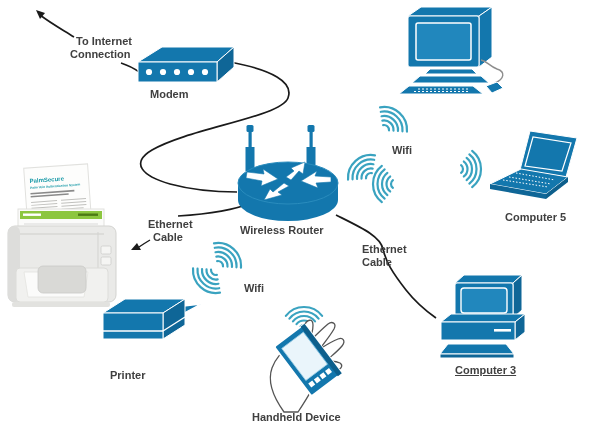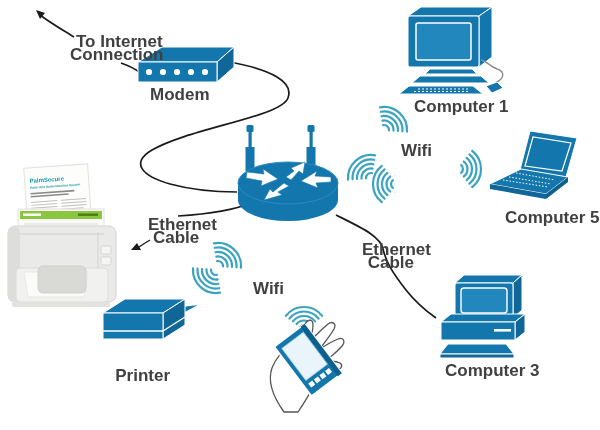--- a/index.html
+++ b/index.html
@@ -2,24 +2,24 @@
 <html><head>
 <meta charset="utf-8">
 <style>
   html,body{margin:0;padding:0;background:#fff;}
   .stage{
     position:relative;width:600px;height:430px;background:#ffffff;
     font-family:"Liberation Sans",sans-serif;overflow:hidden;
   }
   .stage svg{position:absolute;left:0;top:0;}
   .lbl{
-    position:absolute;font-size:17px;font-weight:600;color:#404040;
+    position:absolute;font-size:11px;font-weight:600;color:#404040;
     line-height:13px;white-space:nowrap;
   }
-  .ctr{text-align:right;}
+  .ctr{text-align:left;}
 </style>
 </head>
 <body>
 
 <div class="stage">
 
 <svg width="600" height="430" viewBox="0 0 600 430">
   <defs>
     <g id="wifiArcs" fill="none" stroke="#3aa3c0" stroke-width="2.2" stroke-linecap="round">
       <path d="M3.08,-3.94 A5,5 0 0 1 3.08,3.94"></path>
@@ -200,37 +200,38 @@
   </g>
 </svg>
 
 <div class="lbl" style="left:70px;top:35px;">
   <div style="padding-left:6px">To Internet</div>
   <div>Connection</div>
 </div>
 
 <div class="lbl ctr" style="left:150px;top:88px;width:56px;">Modem</div>
 
-<div class="lbl ctr" style="left:414px;top:100px;width:84px;">Computer 1</div>
 
 <div class="lbl ctr" style="left:392px;top:144px;width:40px;">Wifi</div>
 
 <div class="lbl ctr" style="left:505px;top:211px;width:70px;">Computer 5</div>
 
 <div class="lbl" style="left:148px;top:218px;">
   <div>Ethernet</div>
   <div style="padding-left:5px">Cable</div>
 </div>
 
+<div class="lbl ctr" style="left:240px;top:224px;width:88px;">Wireless Router</div>
 
 <div class="lbl ctr" style="left:362px;top:243px;width:52px;">
   <div>Ethernet</div>
   <div>Cable</div>
 </div>
 
 <div class="lbl ctr" style="left:244px;top:282px;width:40px;">Wifi</div>
 
 <div class="lbl ctr" style="left:110px;top:349px;width:60px;margin-top:20px;">Printer</div>
 
-
-<div class="lbl ctr" style="left:445px;top:364px;width:80px;">Computer 3</div>
+<div class="lbl ctr" style="left:252px;top:411px;width:100px;">Handheld Device</div>
+
+<div class="lbl ctr" style="left:455px;top:364px;width:80px;text-decoration:underline;">Computer 3</div>
 
 </div>
 
 </body></html>

